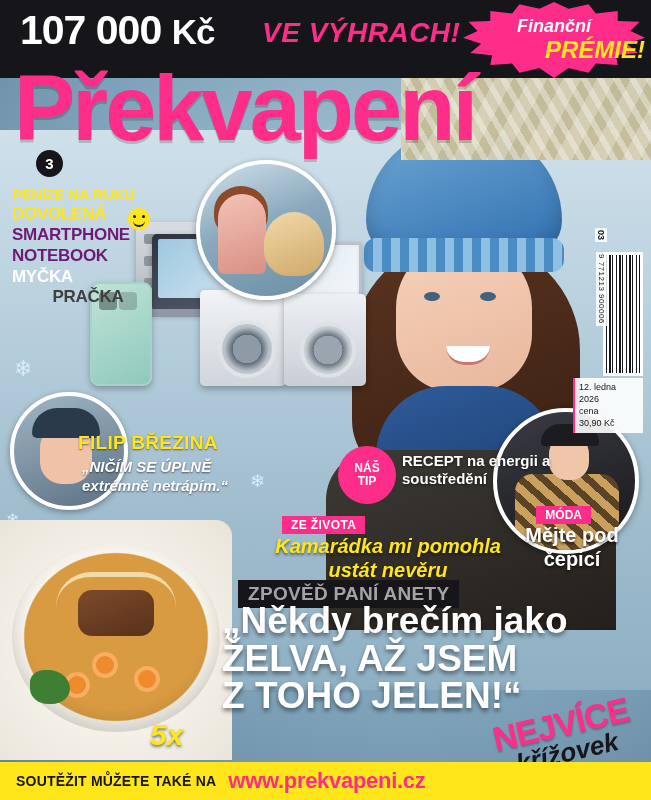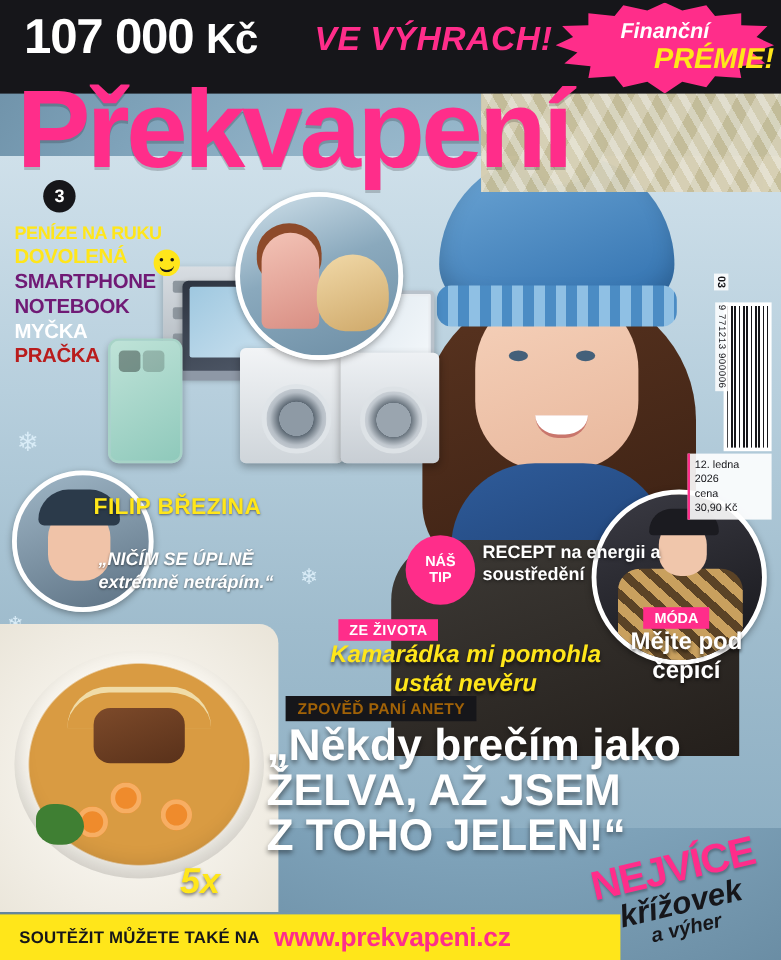--- a/index.html
+++ b/index.html
@@ -96,21 +96,21 @@
     position:absolute;left:12px;top:186px;z-index:8;width:152px;
   }
   .prize-list .row{
     font-weight:bold;font-size:17px;line-height:1.22;letter-spacing:-.3px;
   }
   .prize-list .r0{color:#ffe61a;font-size:15px;}
   .prize-list .r1{color:#ffe61a;}
   .prize-list .r2{color:#701a75;}
   .prize-list .r3{color:#701a75;}
   .prize-list .r4{color:#ffffff;}
-  .prize-list .r5{color:#b91c1c;}
+  .prize-list .r5{color:#404040;text-align:center;}
   .smiley{
     position:absolute;left:128px;top:208px;width:22px;height:22px;border-radius:50%;
     background:#ffe61a;z-index:9;
   }
   .smiley:before{content:"";position:absolute;left:5px;top:7px;width:3px;height:3px;border-radius:50%;background:#16161a;}
   .smiley:after{content:"";position:absolute;right:5px;top:7px;width:3px;height:3px;border-radius:50%;background:#16161a;}
   .smiley i{position:absolute;left:5px;top:11px;width:12px;height:6px;border-bottom:2px solid #16161a;border-radius:0 0 12px 12px;}
   
   .products{
     position:absolute;left:84px;top:216px;width:300px;height:180px;z-index:7;
@@ -185,21 +185,21 @@
   .c-filip .hat{position:absolute;left:18px;top:12px;width:68px;height:30px;background:#2b3a4a;border-radius:30px 30px 6px 6px;}
   .c-moda{
     right:12px;top:408px;width:138px;height:138px;
     background:linear-gradient(160deg,#3b3b44,#16161a);
   }
   .c-moda .face{position:absolute;left:52px;top:22px;width:40px;height:46px;background:#f0c6ab;border-radius:20px 20px 18px 18px;}
   .c-moda .cap{position:absolute;left:44px;top:12px;width:58px;height:22px;background:#1b1b20;border-radius:22px 22px 4px 4px;}
   .c-moda .coat{position:absolute;left:18px;top:62px;width:104px;height:76px;background:repeating-linear-gradient(42deg,#c9a05e 0 8px,#5b4326 8px 15px);border-radius:18px 18px 0 0;}
   
   .filip-name{
-    position:absolute;left:78px;top:412px;z-index:10;
+    position:absolute;left:78px;top:432px;z-index:10;
     color:#ffe61a;font-weight:bold;font-size:19px;letter-spacing:.3px;
     text-shadow:0 1px 2px rgba(0,0,0,.5);
   }
   .filip-quote{
     position:absolute;left:82px;top:458px;z-index:10;width:160px;
     color:#ffffff;font-weight:bold;font-style:italic;font-size:15px;line-height:1.25;
     text-shadow:0 1px 2px rgba(0,0,0,.55);
   }
   .snowflake{position:absolute;z-index:10;color:#d9ecf7;font-size:22px;}
   .sf1{left:14px;top:356px;}
@@ -236,21 +236,21 @@
     padding:2px 9px;
   }
   .moda-text{
     position:absolute;right:24px;top:524px;z-index:12;width:110px;text-align:center;
     color:#ffffff;font-weight:bold;font-size:20px;line-height:1.18;
     text-shadow:0 2px 3px rgba(0,0,0,.6);
   }
   
   .zpoved-tag{
     position:absolute;left:238px;top:580px;z-index:12;
-    background:#16161a;color:#a16207;font-weight:bold;font-size:13px;
+    background:#16161a;color:#a3a3a3;font-weight:bold;font-size:19px;
     padding:3px 10px;letter-spacing:.3px;
   }
   .main-head{
     position:absolute;left:222px;top:602px;width:420px;z-index:12;
   }
   .main-head .l{
     color:#ffffff;font-weight:bold;line-height:1.02;
     text-shadow:0 3px 4px rgba(0,0,0,.45);
     white-space:nowrap;
   }
@@ -292,21 +292,21 @@
   .nejvice{
     position:absolute;right:10px;bottom:34px;z-index:14;
     transform:rotate(-13deg);transform-origin:right bottom;text-align:center;
   }
   .nejvice .n1{color:#ff2d8a;font-weight:bold;font-size:34px;letter-spacing:-1px;line-height:.95;
     text-shadow:0 2px 2px rgba(0,0,0,.25);}
   .nejvice .n2{color:#16161a;font-weight:bold;font-style:italic;font-size:26px;line-height:1;}
   .nejvice .n3{color:#16161a;font-weight:bold;font-style:italic;font-size:17px;line-height:1;}
   
   .bottom-bar{
-    position:absolute;left:0;bottom:0;width:517px;height:38px;z-index:15;
+    position:absolute;left:0;bottom:0;width:651px;height:38px;z-index:15;
     background:#ffe61a;display:flex;align-items:center;
   }
   .bottom-bar .lbl{
     margin-left:16px;color:#16161a;font-weight:bold;font-size:14px;letter-spacing:.2px;
   }
   .bottom-bar .url{
     margin-left:12px;color:#ff2d8a;font-weight:bold;font-size:22px;letter-spacing:-.3px;
   }
   
   .barcode{

